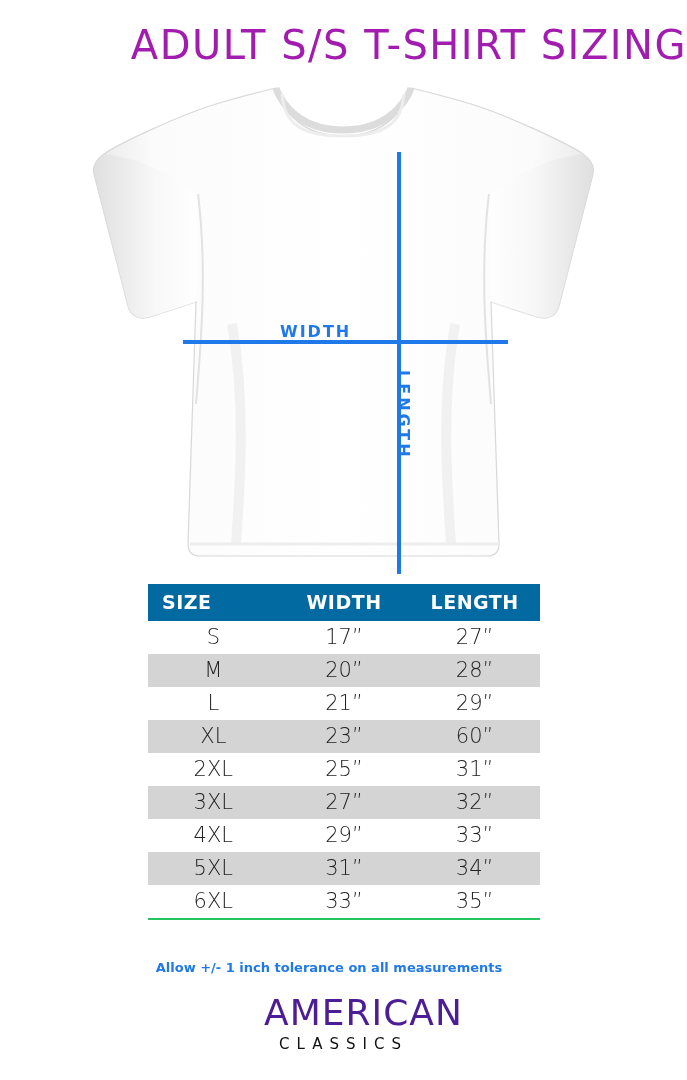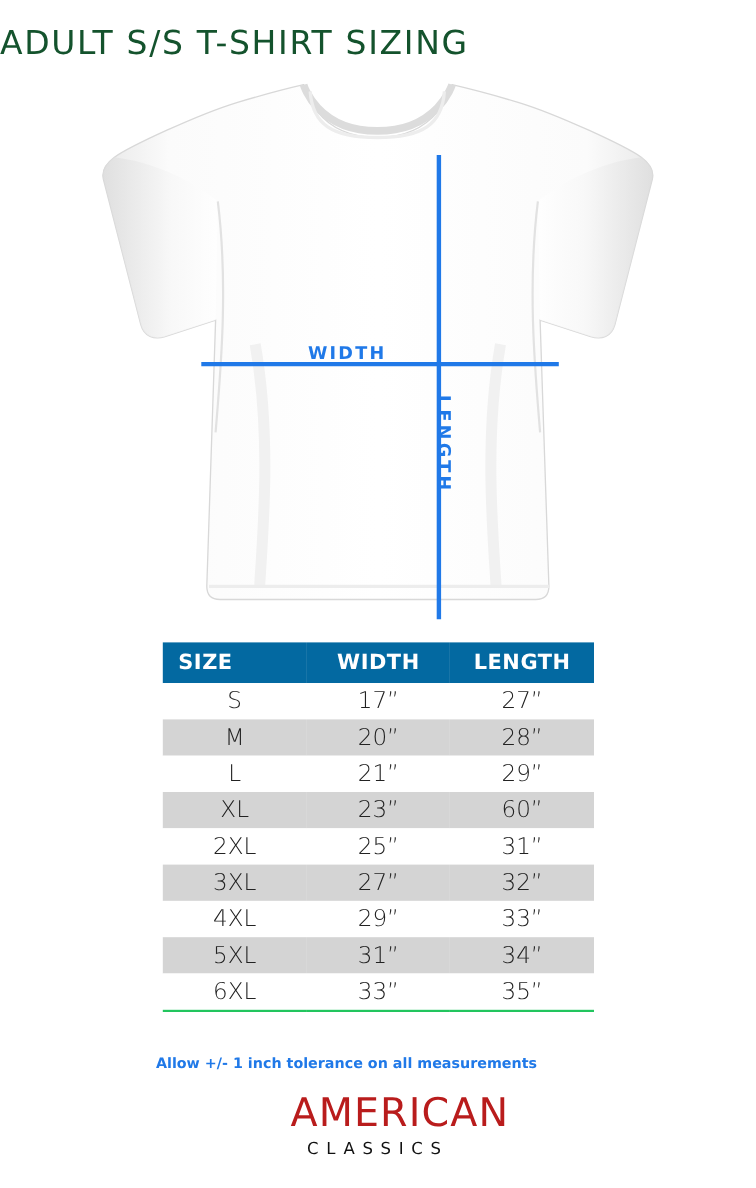--- a/index.html
+++ b/index.html
@@ -15,25 +15,25 @@
     overflow: hidden;
   }
   .page {
     position: relative;
     width: 687px;
     height: 1080px;
   }
 
   
   .title {
-    text-align: left;
-    font-size: 30px;
+    text-align: right;
+    font-size: 40px;
     letter-spacing: 1.5px;
     font-weight: 400;
-    color: #14532d;
+    color: #a21caf;
     padding-top: 22px;
     font-family: "DejaVu Sans", sans-serif;
   }
 
   
   .shirt-area {
     position: relative;
     width: 687px;
     height: 500px;
     margin-top: 6px;
@@ -102,42 +102,42 @@
   table.size-table tr.even td {
     background: #d4d4d4;
   }
   table.size-table tr.last td {
     border-bottom: 2px solid #22c55e;
   }
 
   
   .note {
     position: absolute;
-    left: 0;
+    left: 14px;
     top: 960px;
     width: 630px;
     text-align: center;
     color: #2079e8;
     font-size: 13px;
     font-weight: bold;
     font-family: "DejaVu Sans", sans-serif;
   }
 
   
   .brand {
     position: absolute;
     left: 0;
     top: 992px;
     width: 687px;
     text-align: center;
   }
   .brand-main {
     font-size: 36px;
     letter-spacing: 1px;
-    color: #b91c1c;
+    color: #4c1d95;
     font-family: "DejaVu Sans", sans-serif;
     font-weight: 400;
     padding-left: 40px;
   }
   .brand-sub {
     font-size: 15px;
     letter-spacing: 7px;
     color: #111;
     margin-top: 2px;
     font-family: "DejaVu Sans", sans-serif;

